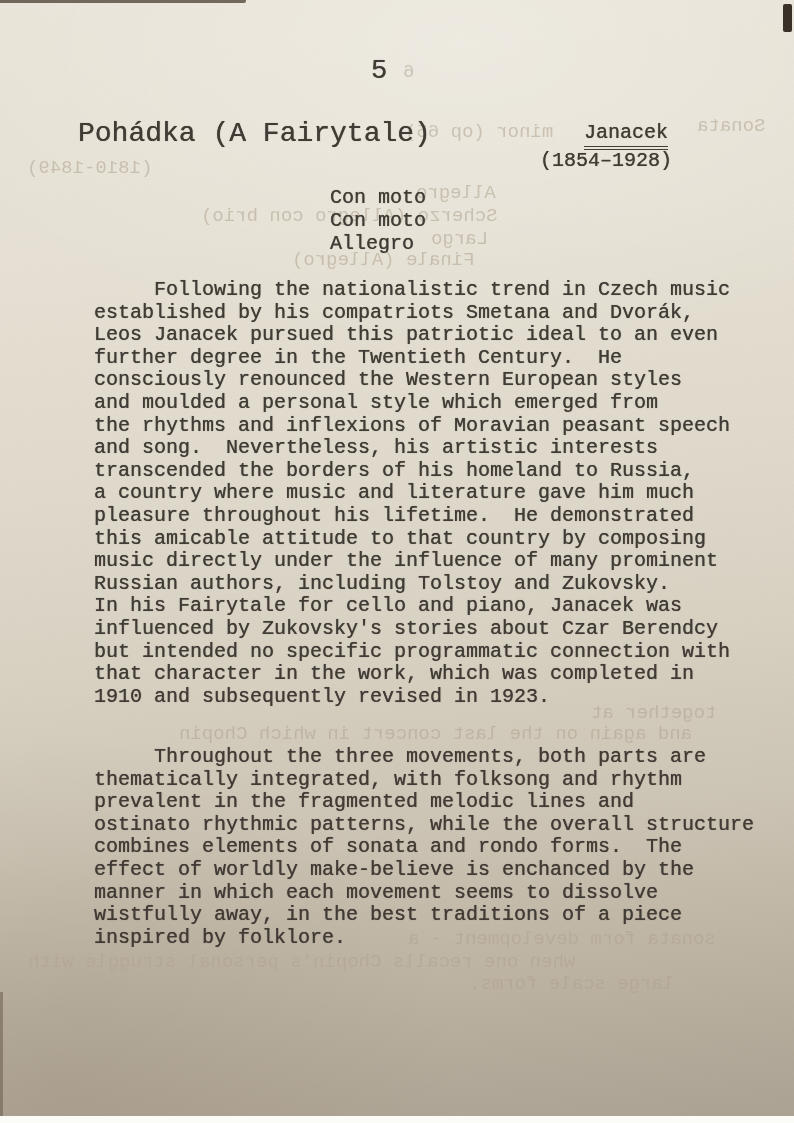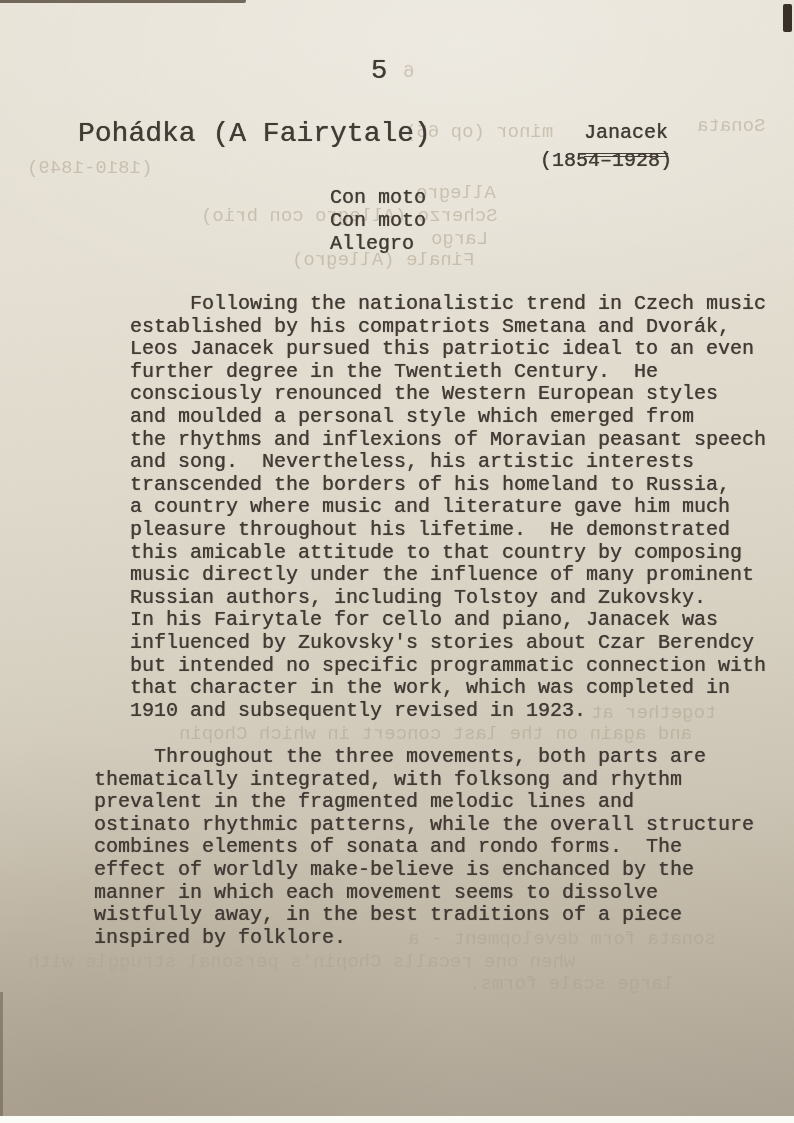--- a/index.html
+++ b/index.html
@@ -12,25 +12,25 @@
       linear-gradient(175deg,#eae5d9 0%,#e7e2d5 22%,#e0dbcd 42%,#d8d2c3 58%,#cdc5b5 72%,#bcb3a2 86%,#aba192 100%);
   }
   .grain{position:absolute;inset:0;pointer-events:none;}
   
   .ink{position:absolute;color:#413b35;
        text-shadow:0 0 0.7px rgba(63,56,49,0.85), 0.4px 0.4px 0 rgba(63,56,49,0.22);
        white-space:pre;}
   .page-number{left:371px;top:56px;font-size:27px;line-height:30px;}
   .work-title{left:78px;top:122px;font-size:28px;line-height:24px;}
   .composer{top:121px;right:126px;font-size:20px;line-height:24px;text-align:right;}
-  .composer-name{display:inline-block;padding-bottom:8px;border-bottom:4px double #433d36;}
+  .composer-name{display:inline-block;padding-bottom:1px;border-bottom:4px double #433d36;}
   .composer-dates{top:149px;right:122px;font-size:20px;line-height:24px;text-align:center;}
   .movements{left:330px;top:186px;font-size:20px;line-height:23px;}
   .para{left:94px;font-size:20px;line-height:22.6px;}
-  .para-1{top:293px;margin-left:36px;}
+  .para-1{top:279px;}
   .para-2{top:746px;}
   
   .bleed-layer{position:absolute;inset:0;}
   .bleed{position:absolute;transform:scaleX(-1);color:#b0a390;opacity:0.55;
          filter:blur(0.5px);font-size:19px;line-height:21px;white-space:pre;}
   
   .edge-top{position:absolute;left:0;top:0;width:246px;height:3px;
             background:#4b3d30;opacity:.75;border-radius:0 0 2px 0;}
   .edge-topright{position:absolute;right:2px;top:4px;width:9px;height:28px;
             background:#2f261d;border-radius:2px;opacity:.95;}

